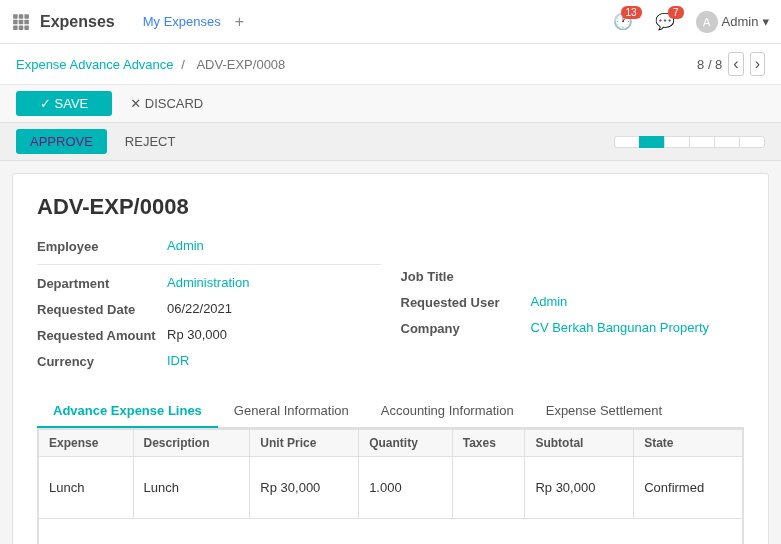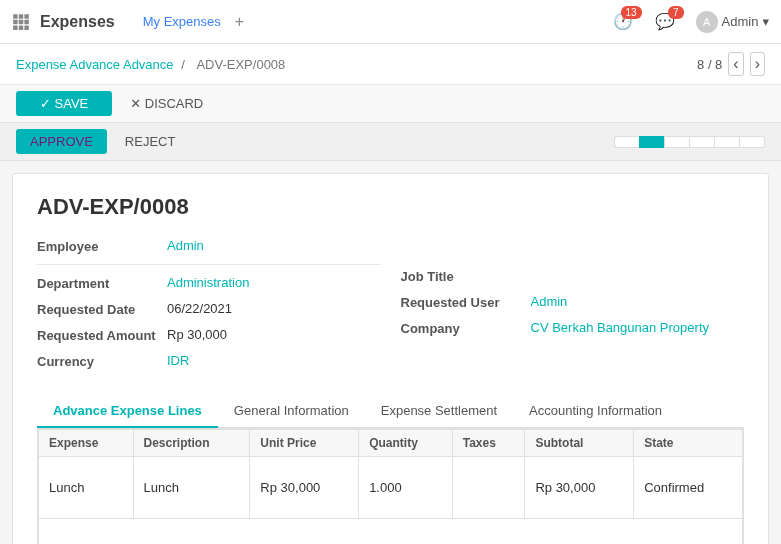--- a/index.html
+++ b/index.html
@@ -182,22 +182,22 @@
       <div class="field-row">
         <span class="field-label">Company</span>
         <span class="field-value link">CV Berkah Bangunan Property</span>
       </div>
     </div>
   </div>
 
   <div class="tabs">
     <span class="tab active">Advance Expense Lines</span>
     <span class="tab">General Information</span>
+    <span class="tab">Accounting Information</span>
     <span class="tab">Expense Settlement</span>
-    <span class="tab">Accounting Information</span>
   </div>
 
   <div class="table-container">
     <table class="expense-table">
       <thead>
         <tr>
           <th>Expense</th>
           <th>Description</th>
           <th>Unit Price</th>
           <th>Quantity</th>

